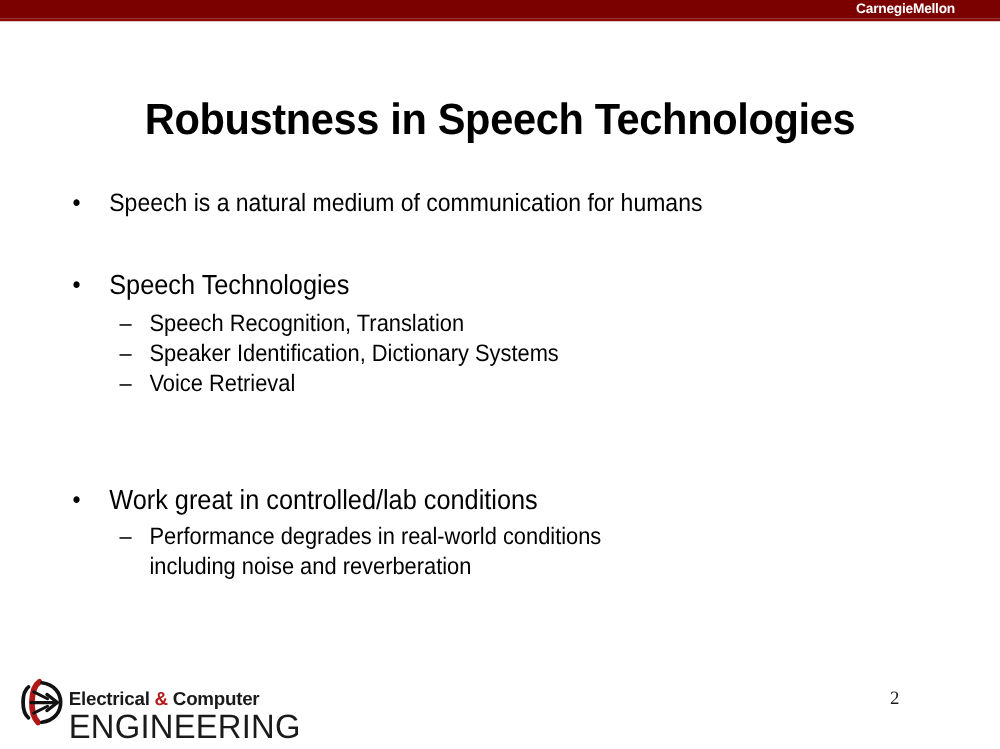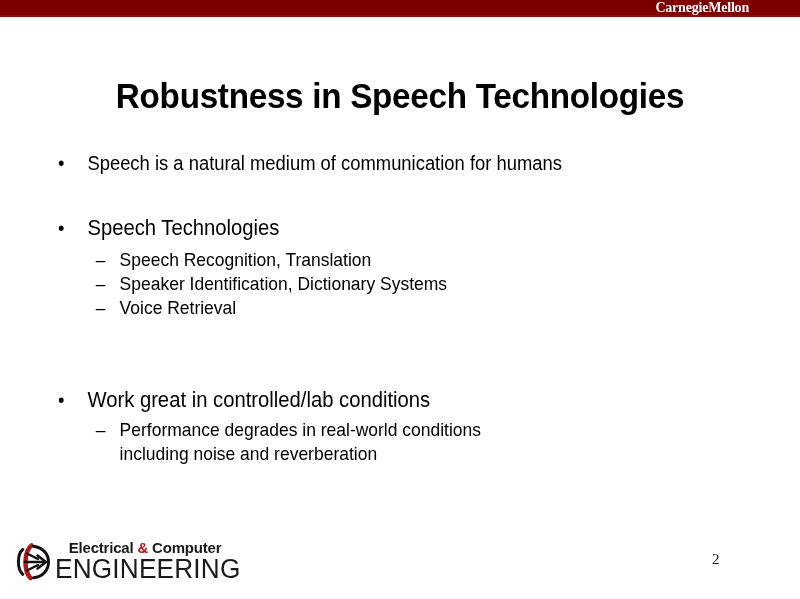--- a/index.html
+++ b/index.html
@@ -31,27 +31,27 @@
   .topbar-underline {
     position: absolute;
     left: 0;
     top: 15px;
     width: 800px;
     height: 2px;
     background: #8d0b0b;
   }
   .cmu-wordmark {
     position: absolute;
-    right: 51px;
+    right: 36px;
     top: 0px;
     height: 15px;
     line-height: 15px;
-    font-family: Liberation Serif, serif;
-    font-weight: bold;
-    font-size: 14px;
+    font-family: Liberation Sans, sans-serif;
+    font-weight: bold;
+    font-size: 11px;
     letter-spacing: -0.2px;
     color: #ffffff;
     white-space: nowrap;
   }
 
   
   .slide-title {
     position: absolute;
     left: 0;
     top: 76px;
@@ -136,23 +136,22 @@
   .emblem {
     position: absolute;
     left: 0;
     top: 2px;
     width: 40px;
     height: 40px;
   }
   .logo-text {
     position: absolute;
     left: 42px;
-    top: 0;
+    top: 12px;
     width: 180px;
-    text-align: center;
   }
   .logo-line1 {
     font-family: "Liberation Sans", sans-serif;
     font-weight: bold;
     font-size: 15px;
     line-height: 16px;
     color: #1a1a1a;
     letter-spacing: -0.2px;
     white-space: nowrap;
   }

